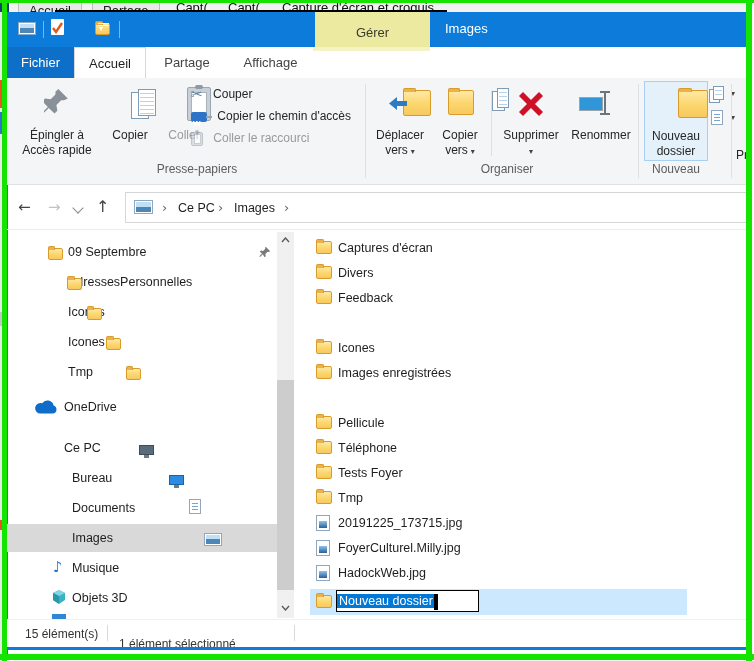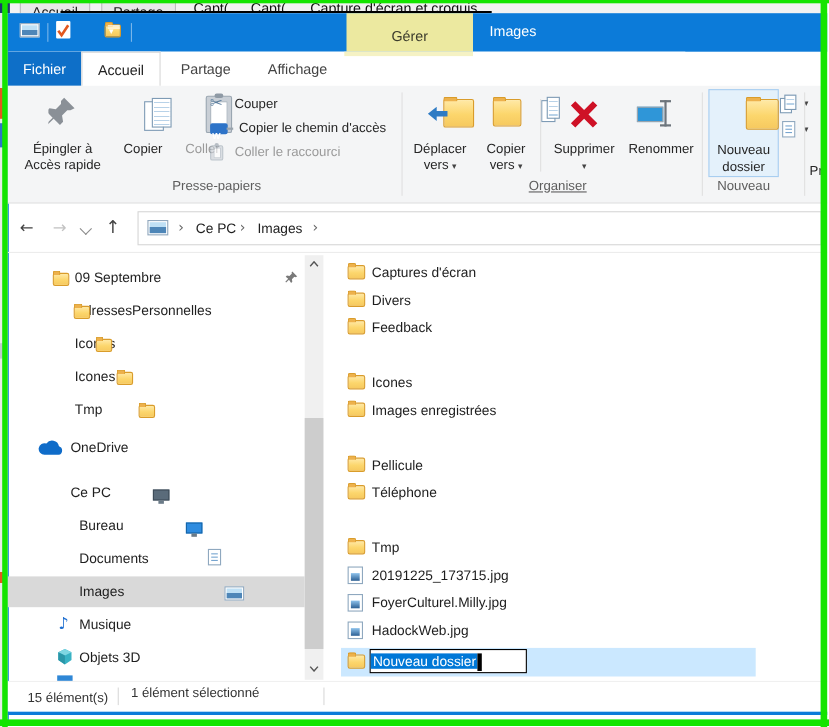--- a/index.html
+++ b/index.html
@@ -236,21 +236,21 @@
     </div>
     <div class="bigbtn" style="left:560px;width:68px;">
       <span class="abs" style="left:12px;top:14px;width:28px;height:16px;">
         <span style="position:absolute;left:0;top:2px;width:22px;height:12px;background:#2F96D8;border:1px solid #9aa4ad;"></span>
         <span style="position:absolute;right:1px;top:-4px;width:2px;height:24px;background:#6d757c;"></span>
         <span style="position:absolute;right:-3px;top:-4px;width:10px;height:2px;background:#6d757c;"></span>
         <span style="position:absolute;right:-3px;bottom:-4px;width:10px;height:2px;background:#6d757c;"></span>
       </span>
       <div class="blabel"><span>Renommer</span></div>
     </div>
-    <div class="grouplabel" style="left:420px;width:160px;text-decoration:underline;">Organiser</div>
+    <div class="grouplabel" style="left:420px;width:160px;">Organiser</div>
     <span class="rsep" style="left:631px;"></span>
 
     <div class="bigbtn hoverbtn" style="left:637px;width:64px;">
       <span class="folder abs" style="left:17px;top:8px;width:30px;height:28px;"></span>
       <div class="blabel"><span>Nouveau</span><br>
         <span>dossier</span></div>
     </div>
     <div class="abs" style="left:702px;top:8px;width:34px;height:18px;">
       <span class="pages" style="position:absolute;left:0;top:0;width:16px;height:16px;"></span>
       <span class="glyph" style="position:absolute;left:22px;top:3px;font-size:8px;color:#444;">▾</span>
@@ -365,20 +365,24 @@
     <span class="flabel">Images enregistrées</span>
     </div>
   <div class="frow" style="top:411px;">
     <span class="ficon folder" style="width:16px;height:13px;"></span>
     <span class="flabel">Pellicule</span>
     </div>
   <div class="frow" style="top:436px;">
     <span class="ficon folder" style="width:16px;height:13px;"></span>
     <span class="flabel">Téléphone</span>
     </div>
+  <div class="frow" style="top:461px;">
+    <span class="ficon folder" style="width:16px;height:13px;"></span>
+    <span class="flabel">Tests Foyer</span>
+    </div>
   <div class="frow" style="top:486px;">
     <span class="ficon folder" style="width:16px;height:13px;"></span>
     <span class="flabel">Tmp</span>
     </div>
   <div class="frow" style="top:511px;text-align:right;">
     <span class="ficon imgfile" style="width:14px;height:16px;top:4px;"></span>
     <span class="flabel">20191225_173715.jpg</span>
     </div>
   <div class="frow" style="top:536px;">
     <span class="ficon imgfile" style="width:14px;height:16px;top:4px;"></span>
@@ -395,21 +399,21 @@
     <span class="editbox">
       <span class="editsel">Nouveau dossier</span><span class="editcaret"></span>
     </span>
   </div>
 
   
   <div class="abs" style="left:7px;top:619px;width:747px;height:1px;background:#f0f0f0;"></div>
   <div class="abs status">
     <span class="abs" style="left:18px;top:7px;">15 élément(s)</span>
     <span class="st-sep" style="left:100px;"></span>
-    <span class="abs" style="left:112px;top:3px;">1 élément sélectionné</span>
+    <span class="abs" style="left:112px;top:17px;">1 élément sélectionné</span>
     <span class="st-sep" style="left:287px;"></span>
   </div>
   <div class="abs bottombar"></div>
 
   
   <div class="abs green" style="left:0;top:0;width:754px;height:3px;"></div>
   <div class="abs green" style="left:2px;top:0;width:5px;height:661px;"></div>
   <div class="abs green" style="left:746px;top:0;width:6px;height:661px;"></div>
   <div class="abs green" style="left:0;top:654px;width:754px;height:6px;"></div>
   <div class="abs" style="left:752px;top:0;width:2px;height:661px;background:#fff;"></div>

